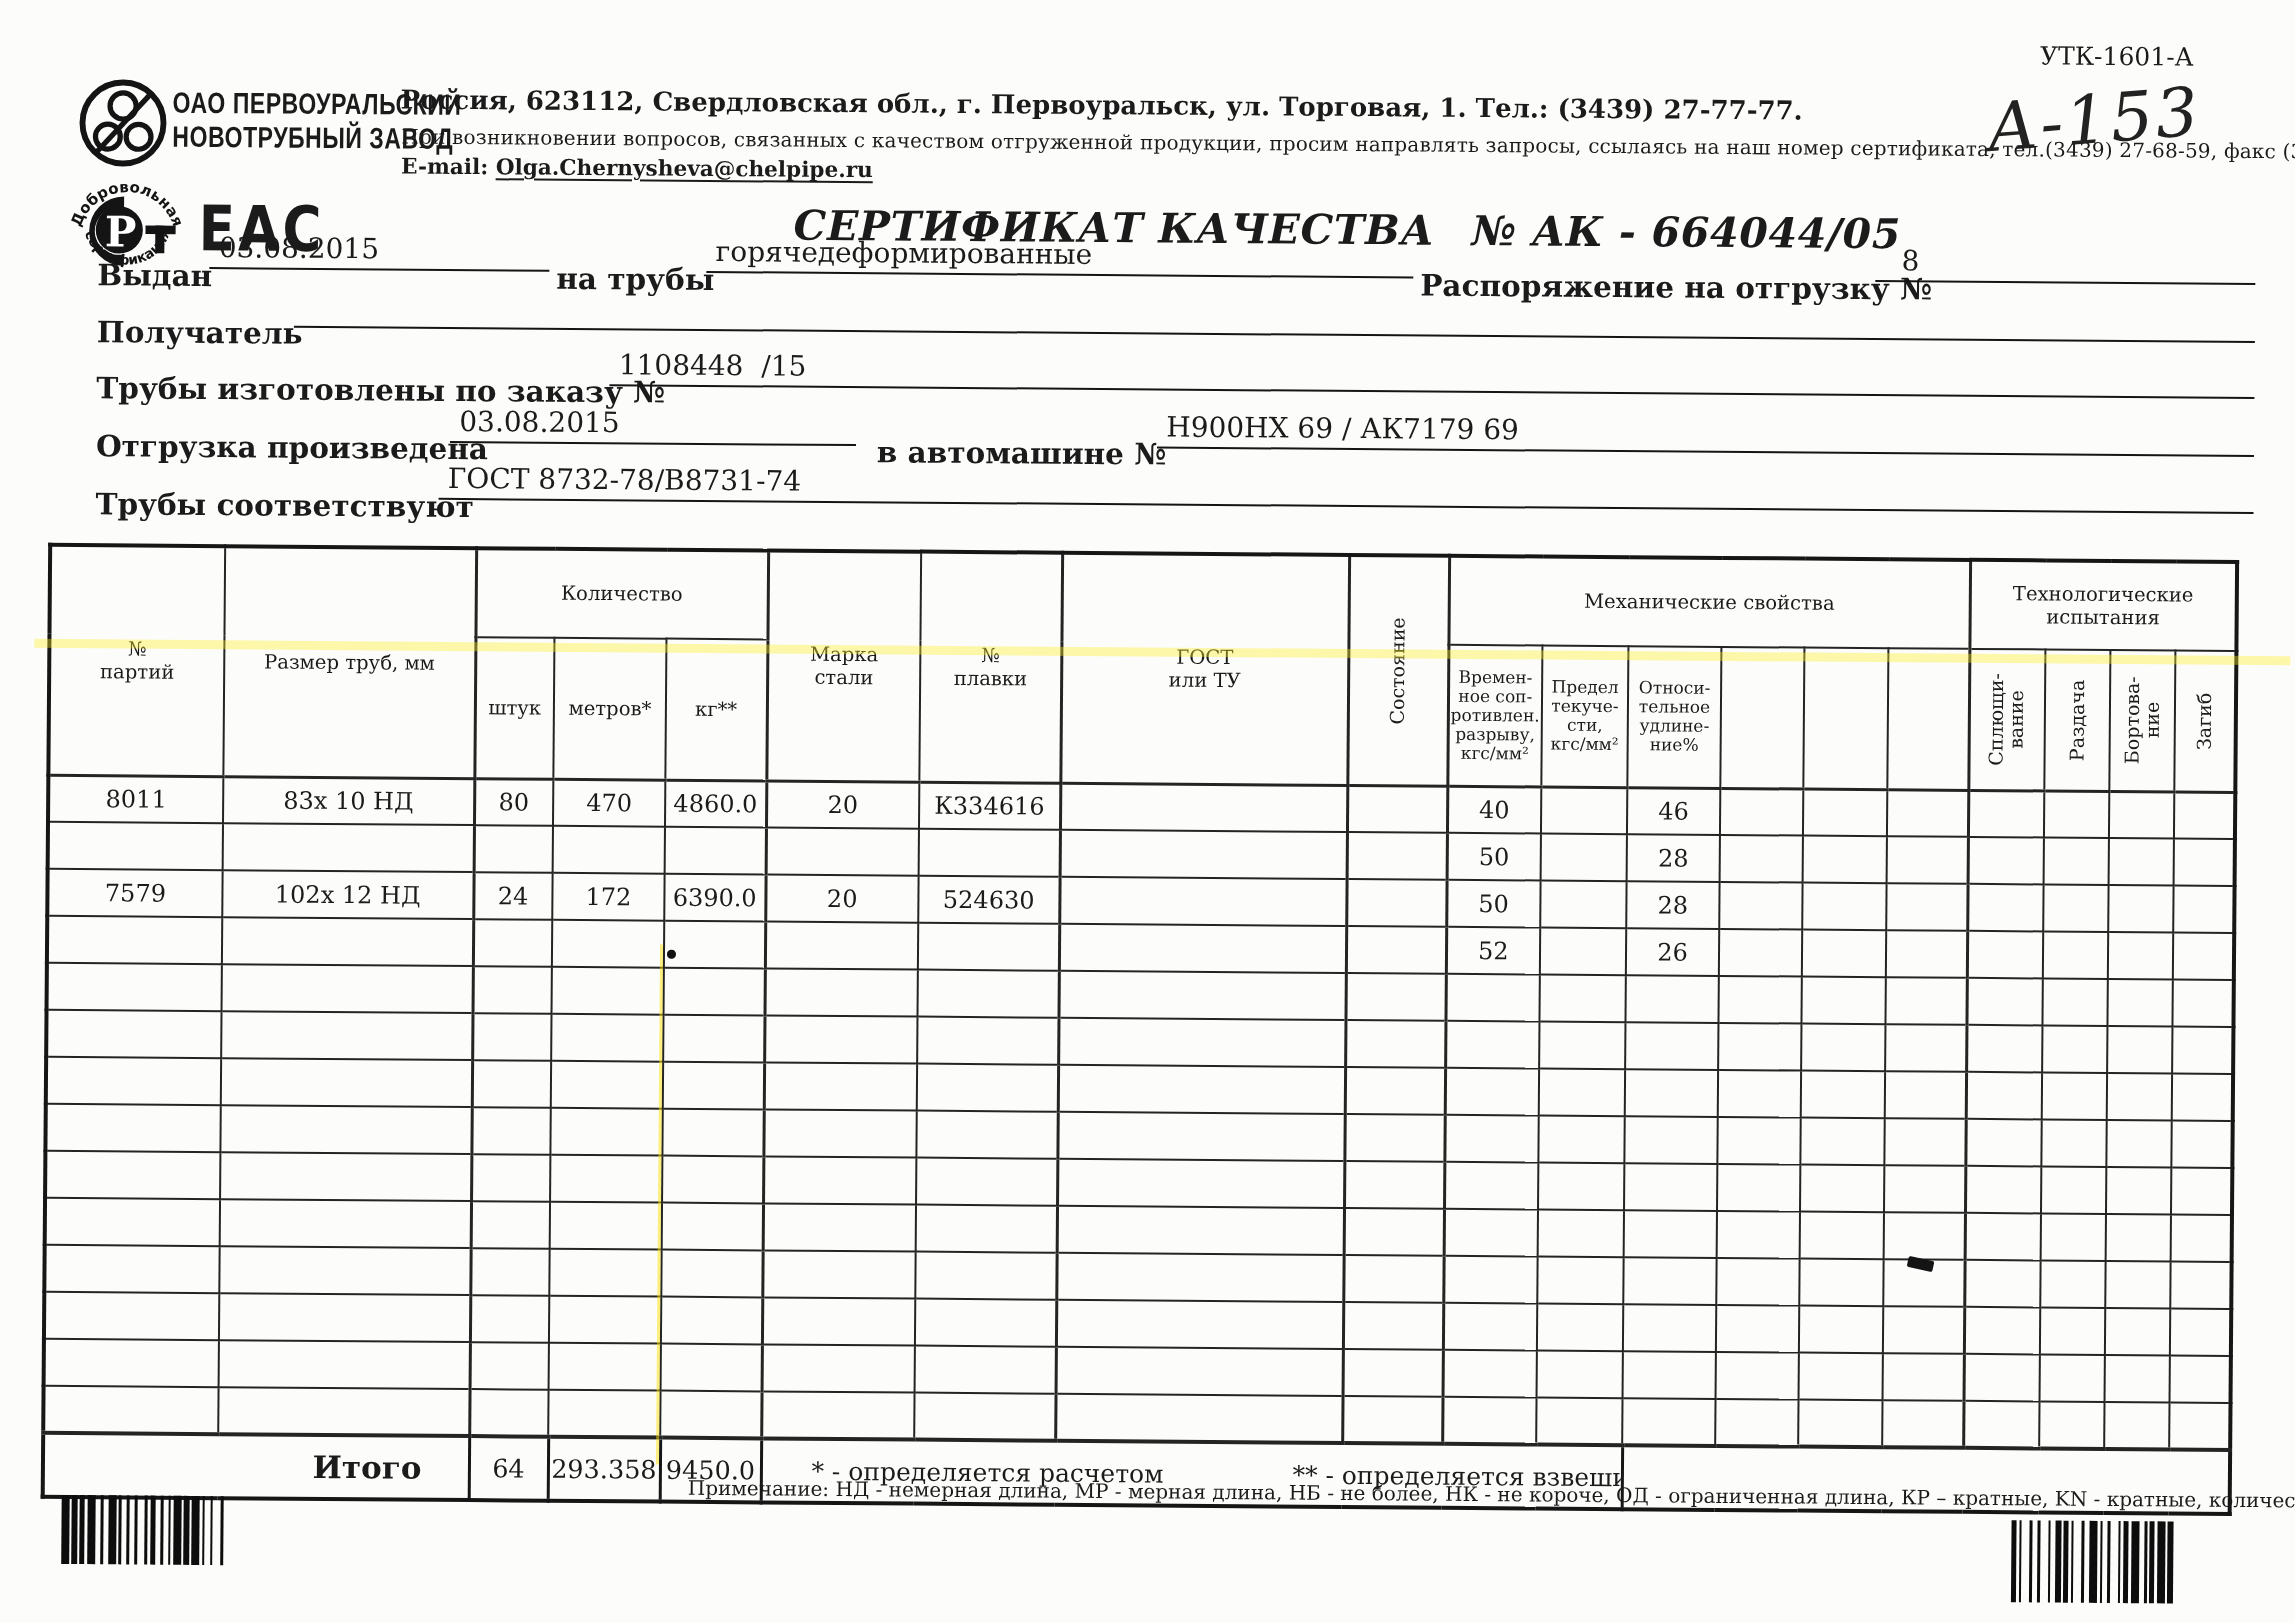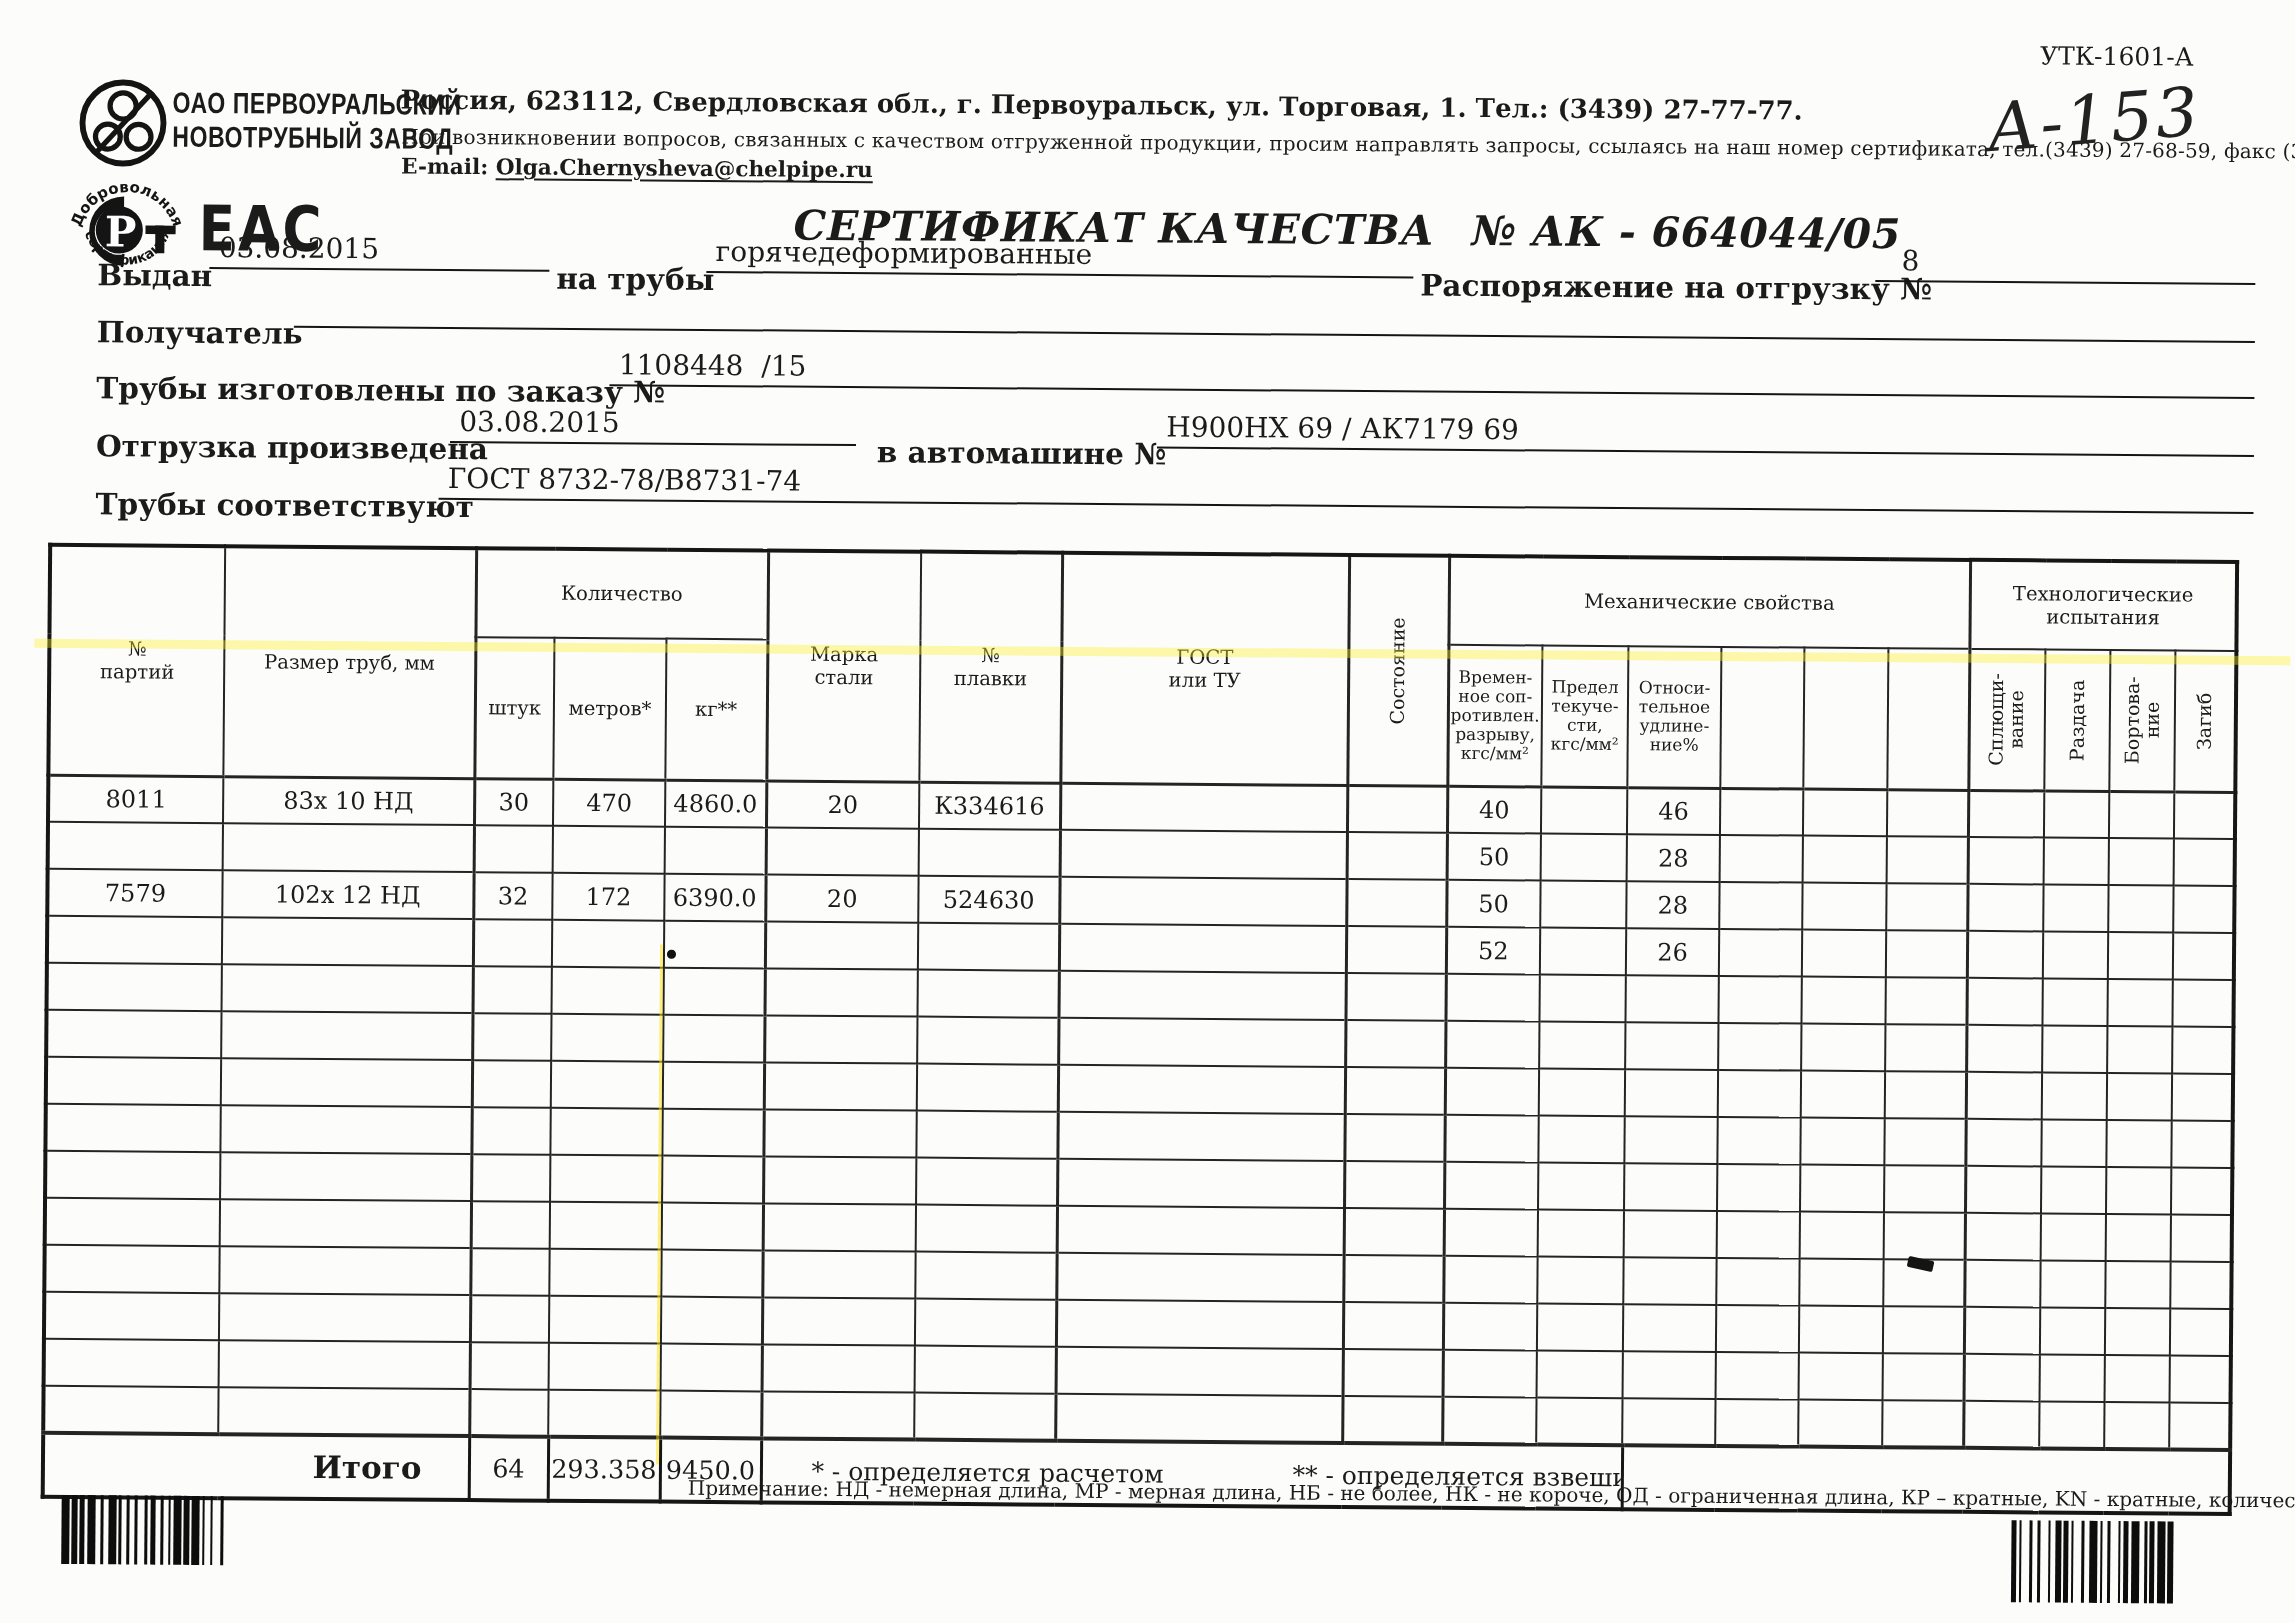--- a/index.html
+++ b/index.html
@@ -221,21 +221,21 @@
           </th>
           <th>
             <div class="vwrap"><div class="vtext">Загиб</div></div>
           </th>
         </tr>
       </thead>
       <tbody>
           <tr>
             <td>8011</td>
             <td>83х 10 НД</td>
-            <td>30</td>
+            <td>80</td>
             <td>470</td>
             <td>4860.0</td>
             <td>20</td>
             <td>К334616</td>
             <td></td>
             <td></td>
             <td>40</td>
             <td></td>
             <td>46</td>
             <td></td>
@@ -263,21 +263,21 @@
             <td></td>
             <td></td>
             <td></td>
             <td></td>
             <td></td>
             <td></td>
           </tr>
           <tr>
             <td>7579</td>
             <td>102х 12 НД</td>
-            <td>32</td>
+            <td>24</td>
             <td>172</td>
             <td>6390.0</td>
             <td>20</td>
             <td>524630</td>
             <td></td>
             <td></td>
             <td>50</td>
             <td></td>
             <td>28</td>
             <td></td>

